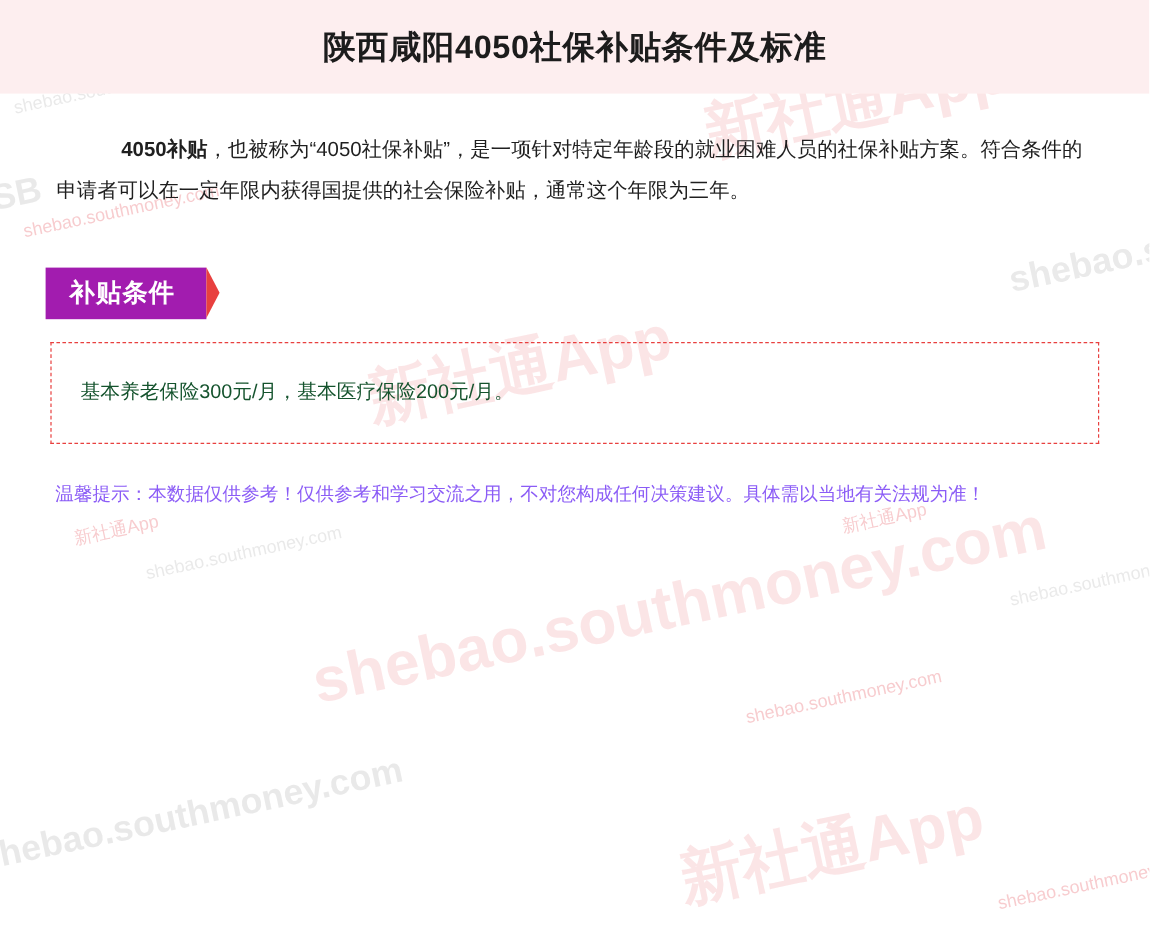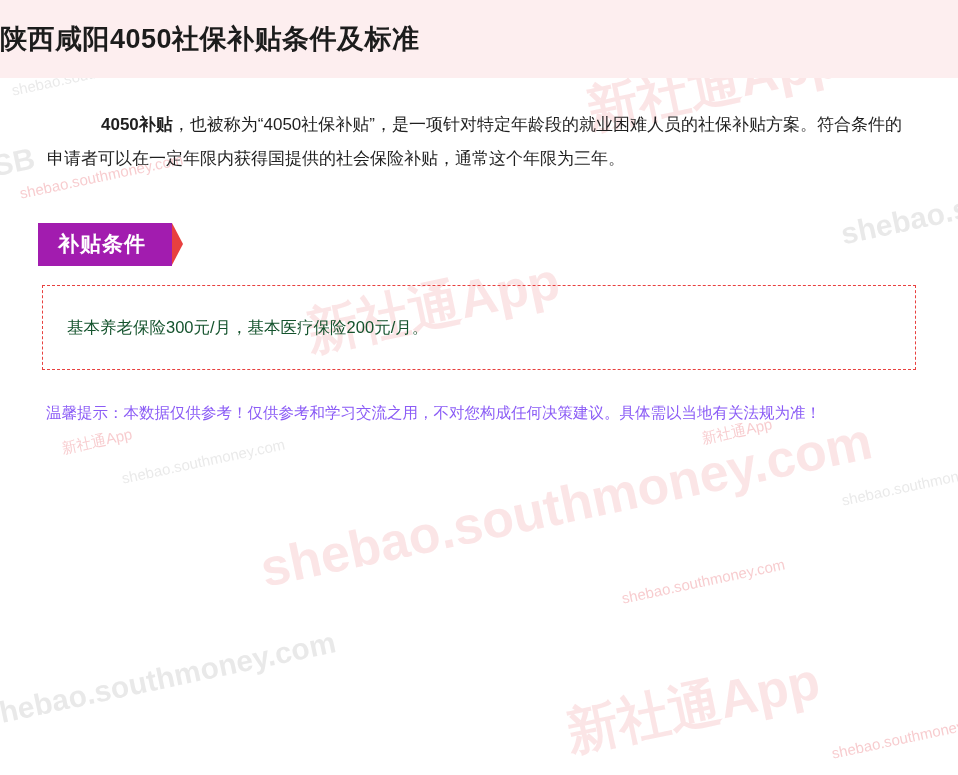--- a/index.html
+++ b/index.html
@@ -56,20 +56,21 @@
   }
 
   
   .header {
     position: relative;
     z-index: 2;
     height: 78px;
     background: #fdeeef;
     display: flex;
     align-items: center;
+    justify-content: center;
   }
   .header-title {
     font-size: 27px;
     font-weight: bold;
     color: #1c1c1c;
     letter-spacing: 0.5px;
   }
 
   
   .intro {

